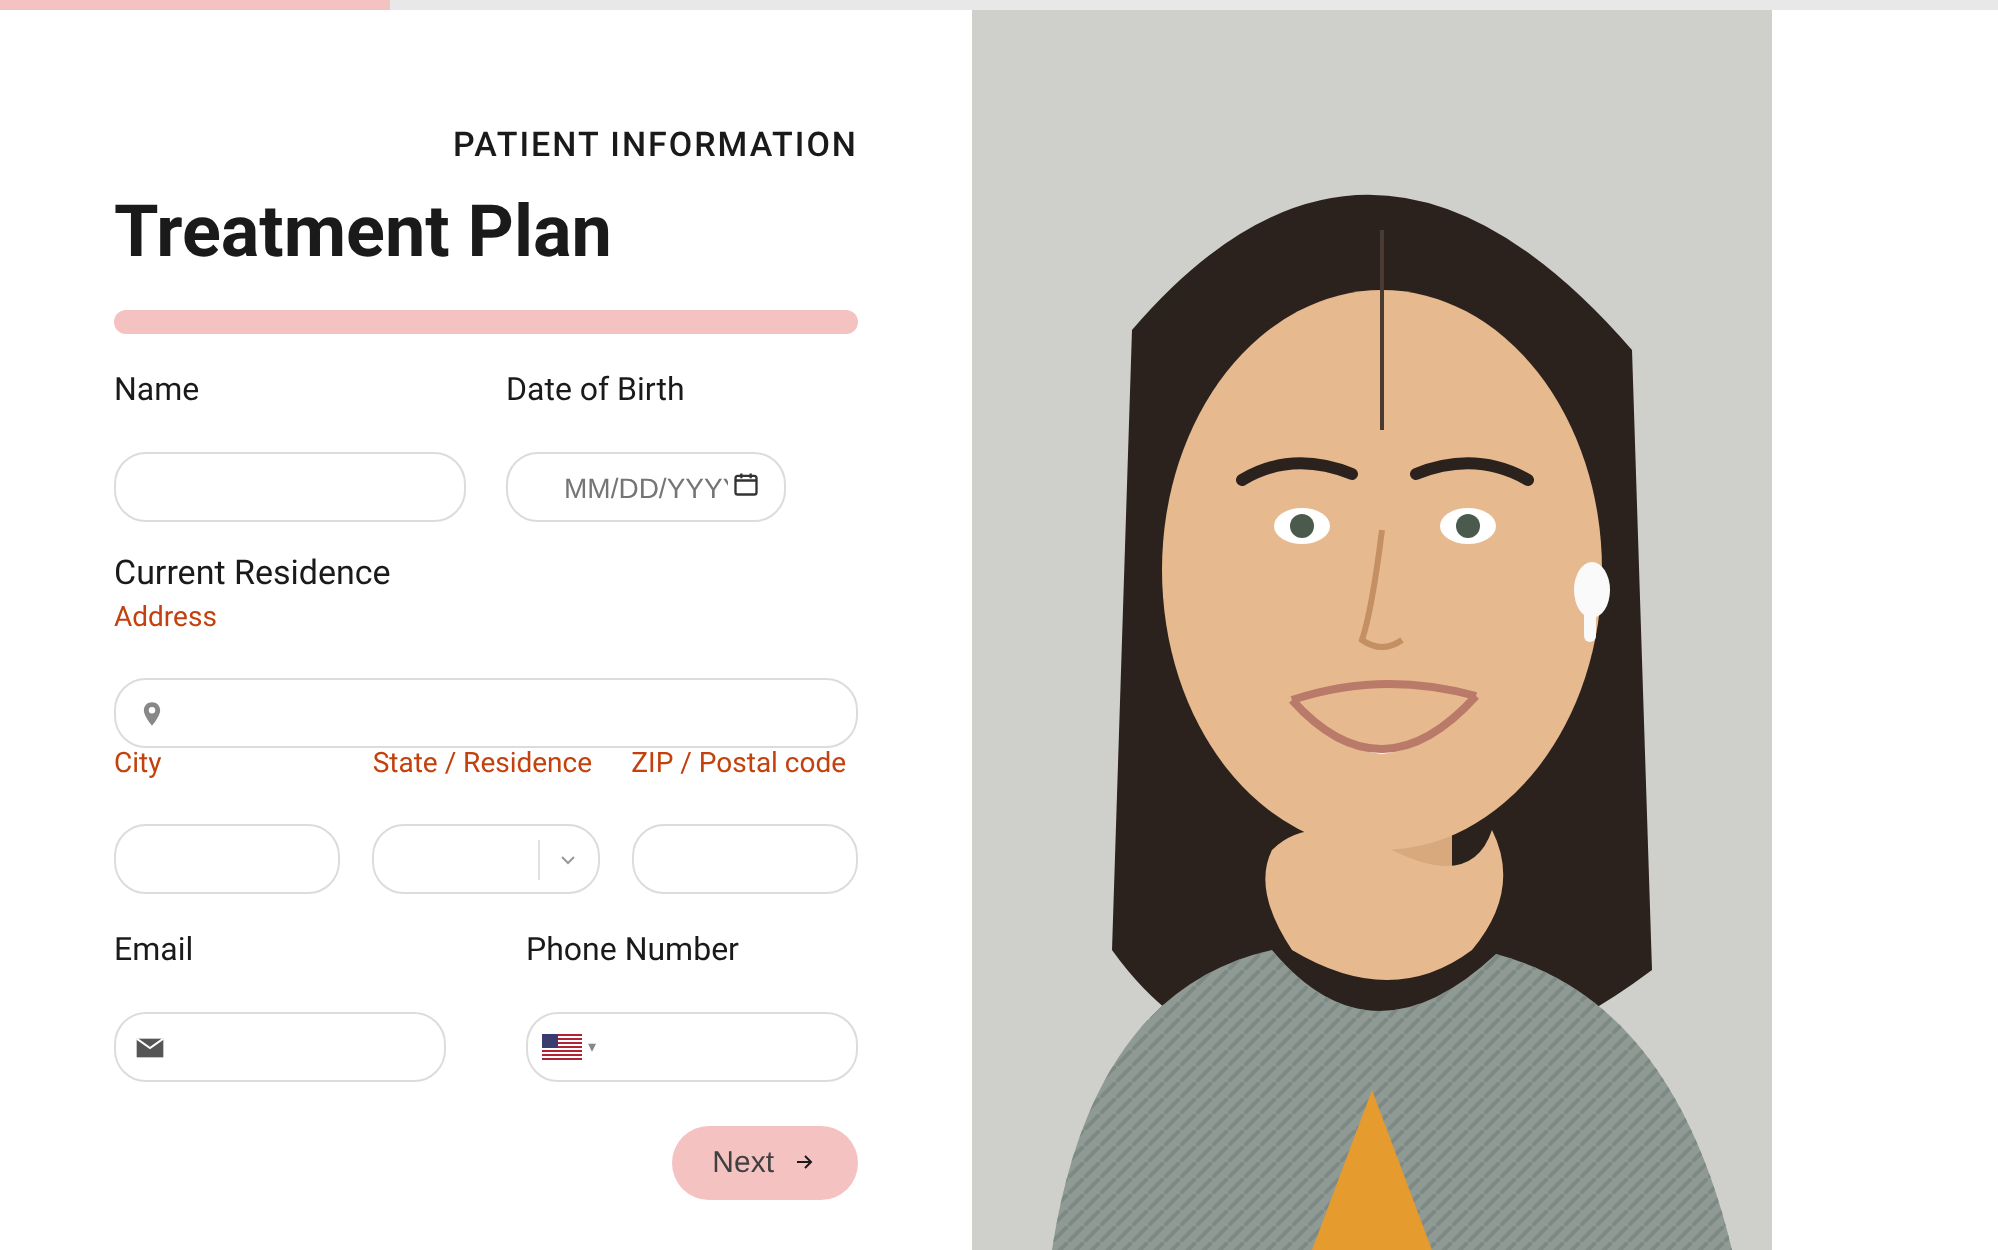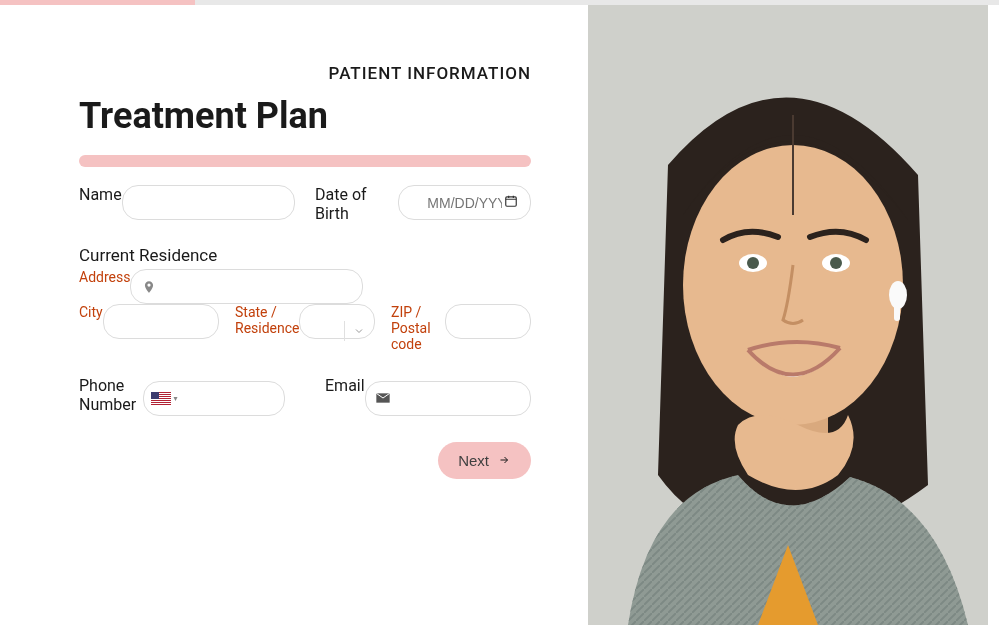--- a/index.html
+++ b/index.html
@@ -24,22 +24,22 @@
     width: 195px;
     background: #f5c2c2;
   }
   .container {
     display: flex;
     width: 100%;
     height: 100%;
     padding-top: 5px;
   }
   .form-side {
-    width: 588px;
-    padding: 58px 57px 30px 79px;
+    width: 486px;
+    padding: 58px 57px 30px 57px;
     position: relative;
   }
   .image-side {
     width: 400px;
     height: 620px;
     background: #cfd0cb;
     position: relative;
     overflow: hidden;
   }
   .section-label {
@@ -63,20 +63,22 @@
     border-radius: 6px;
     margin-bottom: 18px;
   }
   .form-grid {
     display: flex;
     flex-wrap: wrap;
     gap: 0 20px;
   }
   .field {
     display: flex;
+    flex-direction: column;
+    gap: 16px;
   }
   .field.half { width: calc(50% - 10px); }
   .field.full { width: 100%; }
   .field-label {
     font-size: 16px;
     color: #1a1a1a;
     margin-bottom: 6px;
   }
   .subsection-label {
     font-size: 17px;
@@ -304,37 +306,37 @@
           </div>
         </div>
         <div class="field">
           <label class="sub-label">ZIP / Postal code</label>
           <input type="text" style="">
         </div>
       </div>
 
       <div class="row-2">
         <div class="field">
-          <label class="field-label">Phone Number</label>
-          <div class="input-with-icon phone-input">
-            <span class="flag">
-              <span class="flag-box"></span>
-              <span class="tri">▾</span>
-            </span>
-            <input type="text" style="">
-          </div>
-        </div>
-        <div class="field">
           <label class="field-label">Email</label>
           <div class="input-with-icon email-input">
             <span class="leading">
               <svg width="16" height="12" viewBox="0 0 24 18" fill="#555">
                   <path d="M2 2h20v14H2z" fill="#555"></path>
                   <path d="M2 2l10 7L22 2" fill="none" stroke="#fff" stroke-width="1.5"></path>
                 </svg>
+            </span>
+            <input type="text" style="">
+          </div>
+        </div>
+        <div class="field">
+          <label class="field-label">Phone Number</label>
+          <div class="input-with-icon phone-input">
+            <span class="flag">
+              <span class="flag-box"></span>
+              <span class="tri">▾</span>
             </span>
             <input type="text" style="">
           </div>
         </div>
       </div>
 
       <div class="next-wrap">
         <button class="next-btn">
           <span>Next</span>
           <span class="arrow">

